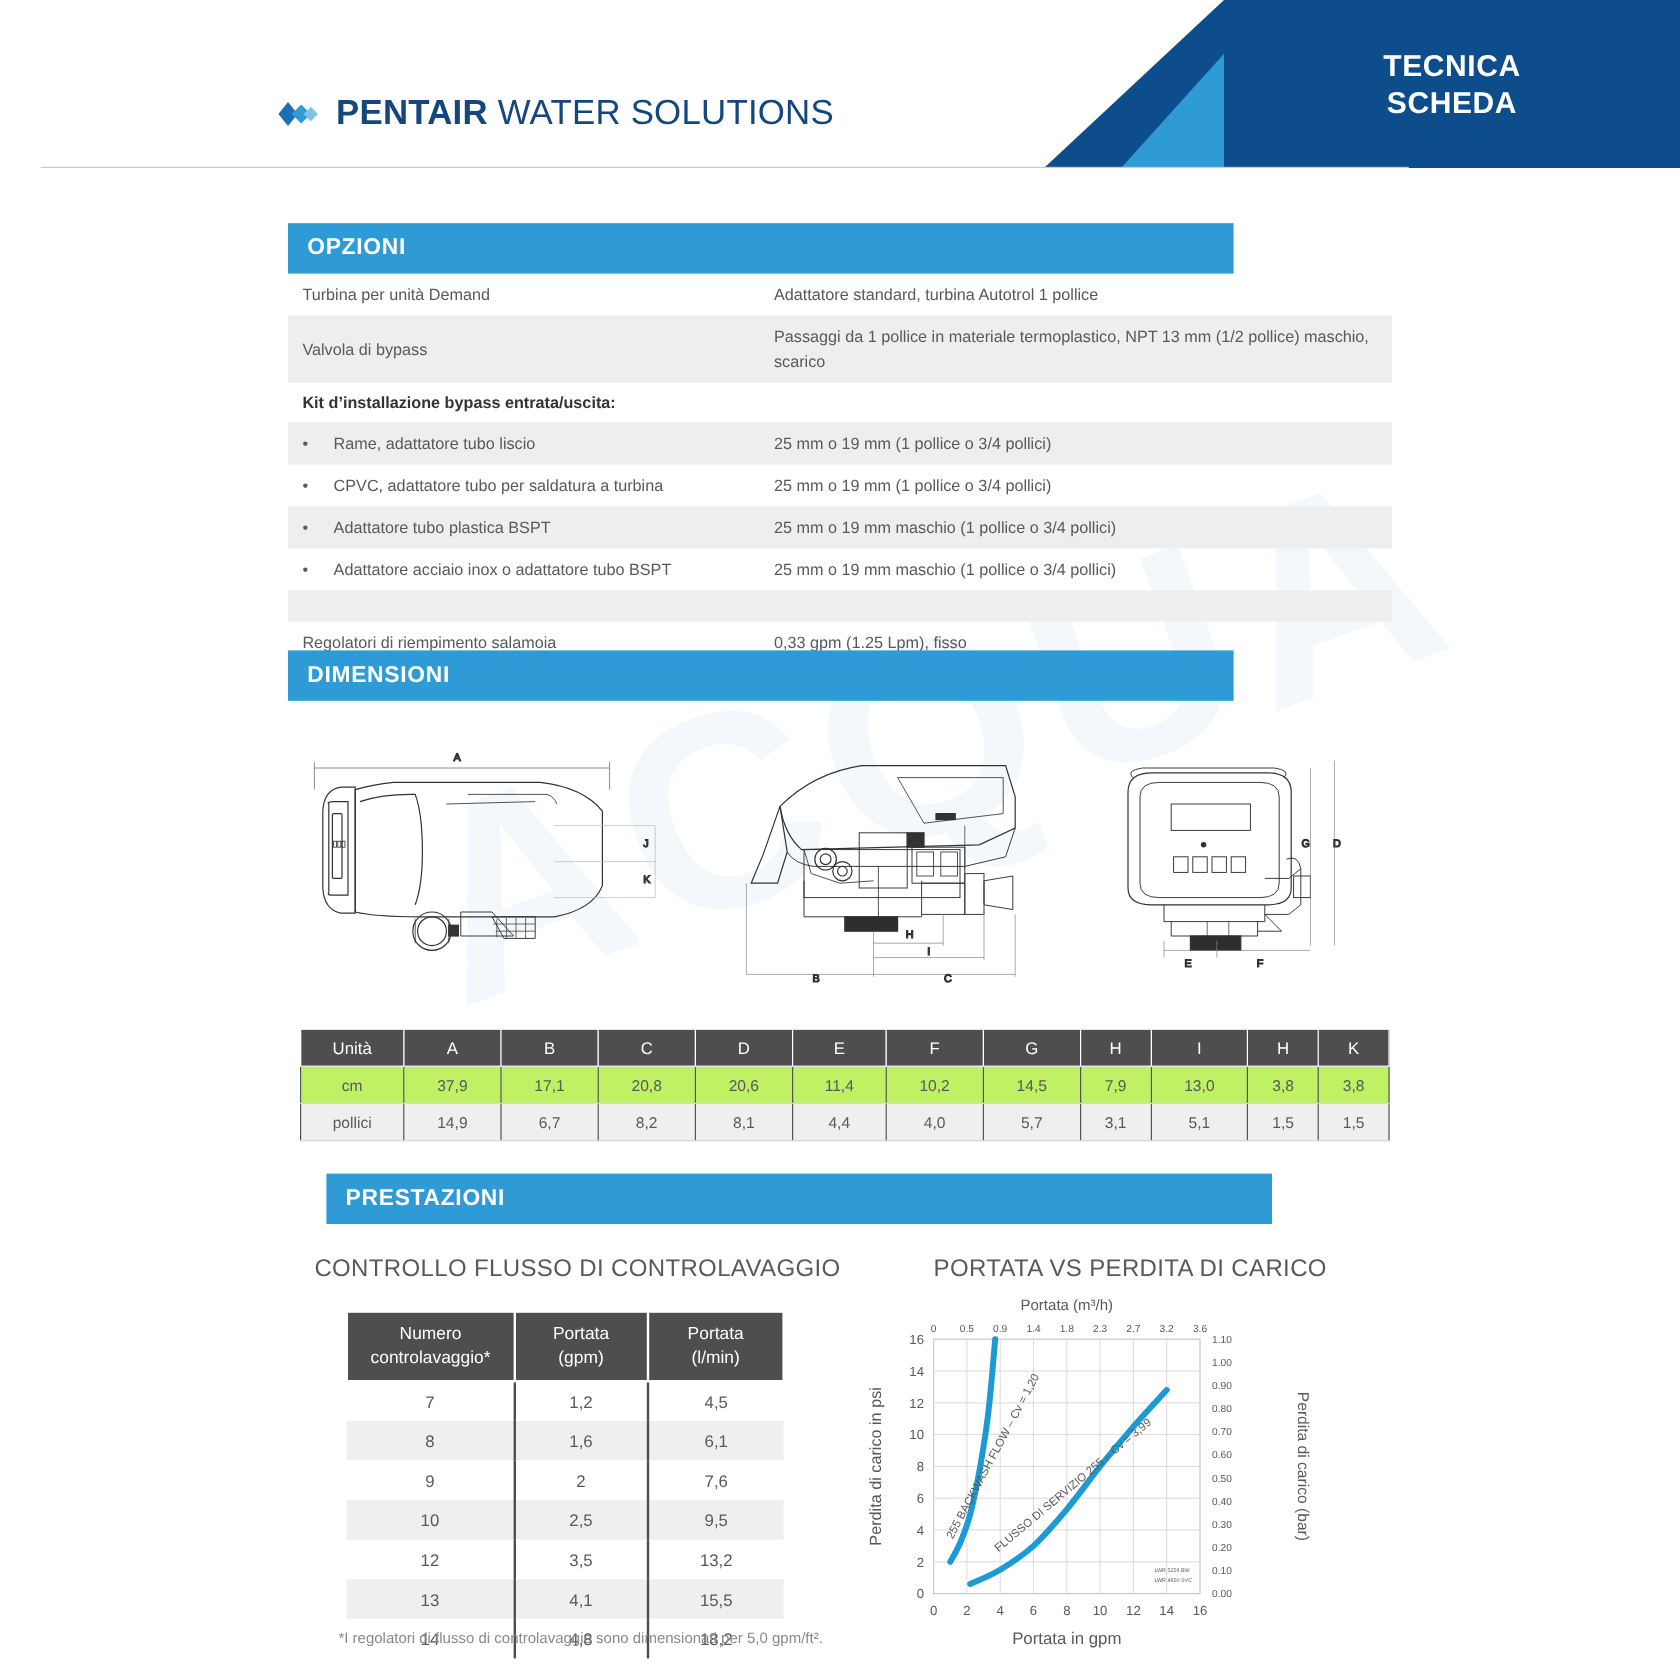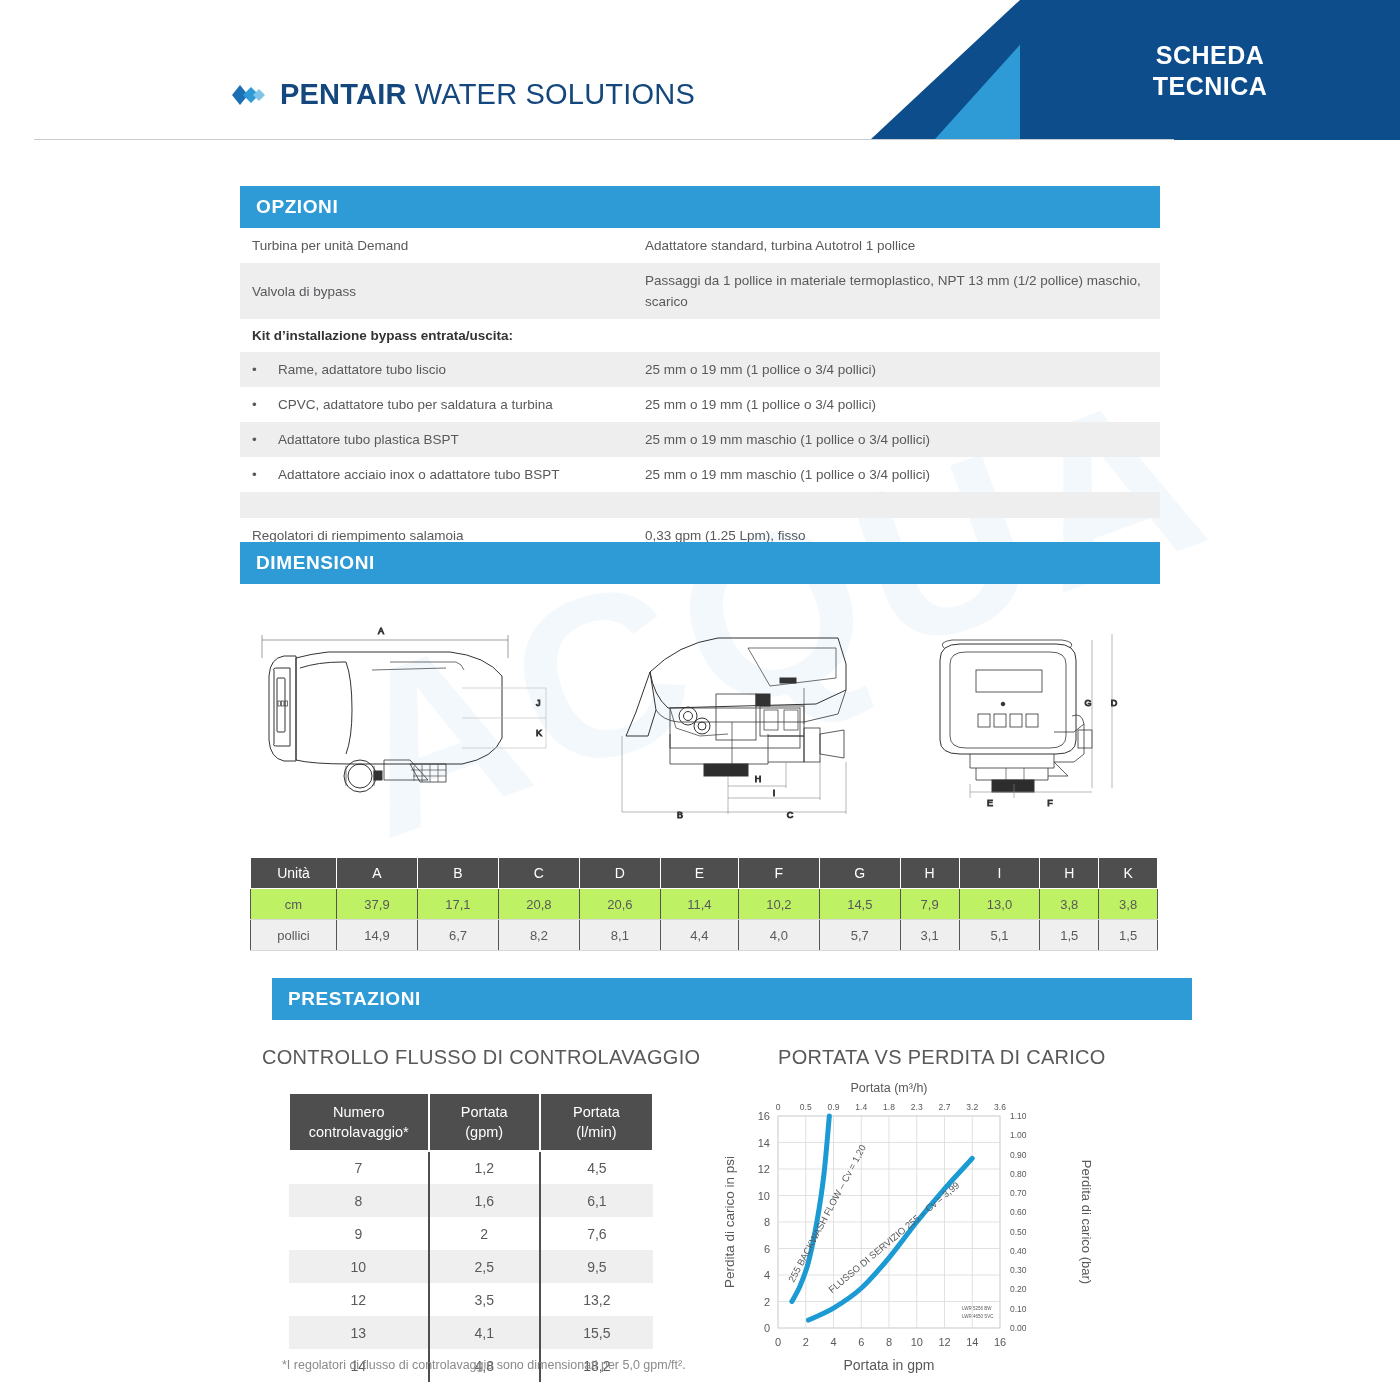--- a/index.html
+++ b/index.html
@@ -41,21 +41,21 @@
   .logo-text { font-size:29px; letter-spacing:0.2px; color:#13477e; white-space:nowrap; }
   .logo-text b { font-weight:bold; }
   .logo-text span { font-weight:400; }
   .hdr-rule {
     position:absolute; left:34px; top:139px; width:1140px; height:2px;
     background:#c7ccd1;
   }
 
   
   .sec-bar {
-    position:absolute; left:240px; width:920px; height:42px;
+    position:absolute; left:240px; width:788px; height:42px;
     background:#2e9bd6; color:#fff;
     font-weight:bold; font-size:19px; letter-spacing:0.6px;
     display:flex; align-items:center; padding-left:16px;
   }
 
   
   .opt-table { position:absolute; left:240px; width:920px; font-size:13.5px; color:#58595b; }
   .opt-row { display:flex; align-items:center; min-height:34px; padding:7px 0; }
   .opt-row.alt { background:#eeeeee; }
   .opt-row.blank { min-height:26px; padding:0; height:26px; }
@@ -124,22 +124,22 @@
 <div class="page">
 
   <div class="wm">ACQUA</div>
 
   <div class="header">
     <div class="hdr-dark"></div>
     <div class="hdr-wedge-outer"></div>
     <div class="hdr-wedge-inner"></div>
 
     <div class="hdr-title">
+      <div>TECNICA</div>
       <div>SCHEDA</div>
-      <div>TECNICA</div>
     </div>
 
     <div class="hdr-logo">
       <span class="logo-mark">
         <svg width="34" height="28" viewBox="0 0 34 28">
           <g fill="#1b6fb5">
             <polygon points="0,14 8,4 16,14 8,24"></polygon>
             <polygon points="11,14 19,6 27,14 19,22" fill="#2e9bd6"></polygon>
             <polygon points="21,14 27,8 33,14 27,20" fill="#7fc4e8"></polygon>
           </g>

